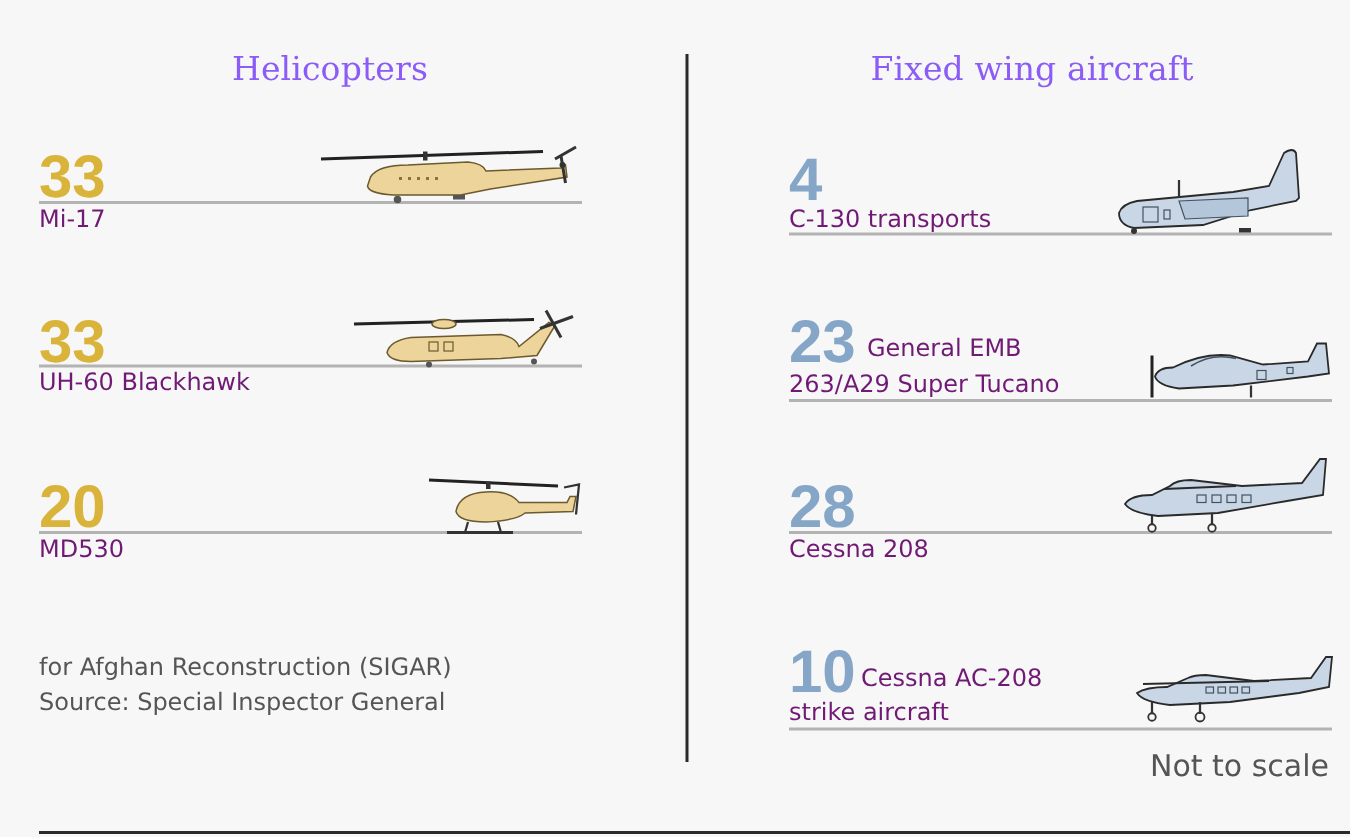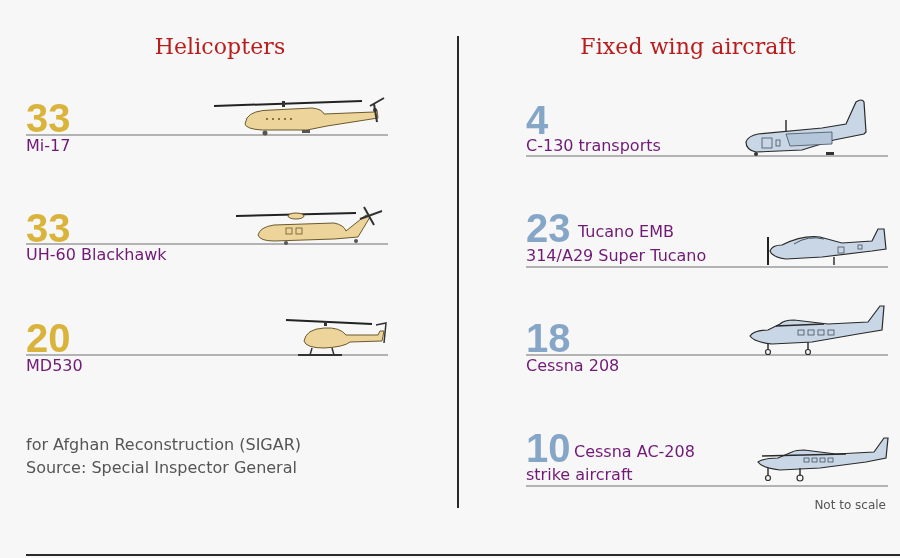--- a/index.html
+++ b/index.html
@@ -2,21 +2,21 @@
 <html><head>
 <meta charset="utf-8">
 <style>
   * { margin: 0; padding: 0; box-sizing: border-box; }
   html, body { width: 900px; height: 558px; background: #f7f7f7; overflow: hidden; }
   body { position: relative; font-family: "Liberation Sans", "DejaVu Sans", sans-serif; color: #1a1a1a; }
 
   .col-title {
     position: absolute; top: 34px;
     font-family: "DejaVu Serif", "Liberation Serif", serif;
-    font-size: 22px; color: #b91c1c; letter-spacing: 0.1px;
+    font-size: 22px; color: #8b5cf6; letter-spacing: 0.1px;
     text-align: center;
   }
   #title-heli { left: 20px; width: 400px; }
   #title-fixed { left: 520px; width: 336px; }
 
   .divider-v {
     position: absolute; left: 457px; top: 36px; width: 2px; height: 472px;
     background: #2a2a2a;
   }
   .rule-bottom {
@@ -41,21 +41,21 @@
   }
 
   .source {
     position: absolute; left: 26px; top: 433px;
     font-family: "DejaVu Sans", "Liberation Sans", sans-serif;
     font-size: 16px; color: #555555; line-height: 23px;
   }
   .note {
     position: absolute; right: 14px; top: 498px;
     font-family: "DejaVu Sans", "Liberation Sans", sans-serif;
-    font-size: 12px; color: #555555;
+    font-size: 20px; color: #555555;
   }
 
   svg.craft { position: absolute; overflow: visible; }
 </style>
 </head>
 <body>
 
 <div id="title-heli" class="col-title">Helicopters</div>
 <div id="title-fixed" class="col-title">Fixed wing aircraft</div>
 
@@ -122,33 +122,33 @@
   <path d="M4 44 Q6 38 16 36 L80 30 L104 26 L114 4 Q120 0 122 4 L124 34 L122 36 L92 42 L60 52 L14 54 Q4 52 4 44 Z" fill="#c8d6e6" stroke="#2a2a2a" stroke-width="1.2"></path>
   <line x1="44" y1="22" x2="44" y2="34" stroke="#333" stroke-width="1.5"></line>
   <rect x="20" y="40" width="10" height="10" fill="none" stroke="#44525f" stroke-width="0.8"></rect>
   <rect x="34" y="42" width="4" height="6" fill="none" stroke="#44525f" stroke-width="0.8"></rect>
   <path d="M44 36 L90 34 L90 46 L48 48 Z" fill="#b4c6da" stroke="#44525f" stroke-width="0.8"></path>
   <circle cx="14" cy="56" r="2" fill="#333"></circle>
   <rect x="84" y="54" width="8" height="3" fill="#333"></rect>
 </svg>
 
 <div class="num fixed" style="left:526px; top:208px;">23</div>
-<div class="label" style="left:578px; top:222px;">Tucano EMB</div>
-<div class="label" style="left:526px; top:246px;">314/A29 Super Tucano</div>
+<div class="label" style="left:578px; top:222px;">General EMB</div>
+<div class="label" style="left:526px; top:246px;">263/A29 Super Tucano</div>
 <div class="baseline" style="left:526px; top:266px; width:362px;"></div>
 <svg class="craft" style="left:762px; top:227px;" width="128" height="42" viewBox="0 0 128 42">
   <line x1="6" y1="10" x2="6" y2="38" stroke="#222" stroke-width="2"></line>
   <path d="M8 24 Q10 18 20 18 Q40 8 58 10 L80 16 L110 14 L116 2 L122 2 L124 22 L110 24 L60 30 L24 32 Q10 30 8 24 Z" fill="#c8d6e6" stroke="#2a2a2a" stroke-width="1.2"></path>
   <path d="M32 17 Q46 8 62 12" fill="none" stroke="#44525f" stroke-width="1"></path>
   <rect x="76" y="20" width="6" height="6" fill="none" stroke="#44525f" stroke-width="0.8"></rect>
   <rect x="96" y="18" width="4" height="4" fill="none" stroke="#44525f" stroke-width="0.8"></rect>
   <line x1="72" y1="30" x2="72" y2="38" stroke="#333" stroke-width="1.5"></line>
 </svg>
 
-<div class="num fixed" style="left:526px; top:318px;">18</div>
+<div class="num fixed" style="left:526px; top:318px;">28</div>
 <div class="baseline" style="left:526px; top:354px; width:362px;"></div>
 <div class="label" style="left:526px; top:356px;">Cessna 208</div>
 <svg class="craft" style="left:748px; top:302px;" width="140" height="54" viewBox="0 0 140 54">
   <path d="M2 34 Q6 28 20 28 L32 22 Q36 18 46 18 L80 22 L120 20 L132 4 L136 4 L134 28 L110 32 L64 40 L24 42 Q6 40 2 34 Z" fill="#c8d6e6" stroke="#2a2a2a" stroke-width="1.2"></path>
   <line x1="28" y1="24" x2="76" y2="22" stroke="#2a2a2a" stroke-width="1.5"></line>
   <g fill="none" stroke="#44525f" stroke-width="0.8">
     <rect x="50" y="28" width="6" height="5"></rect>
       <rect x="60" y="28" width="6" height="5"></rect>
       <rect x="70" y="28" width="6" height="5"></rect>
       <rect x="80" y="28" width="6" height="5"></rect>

